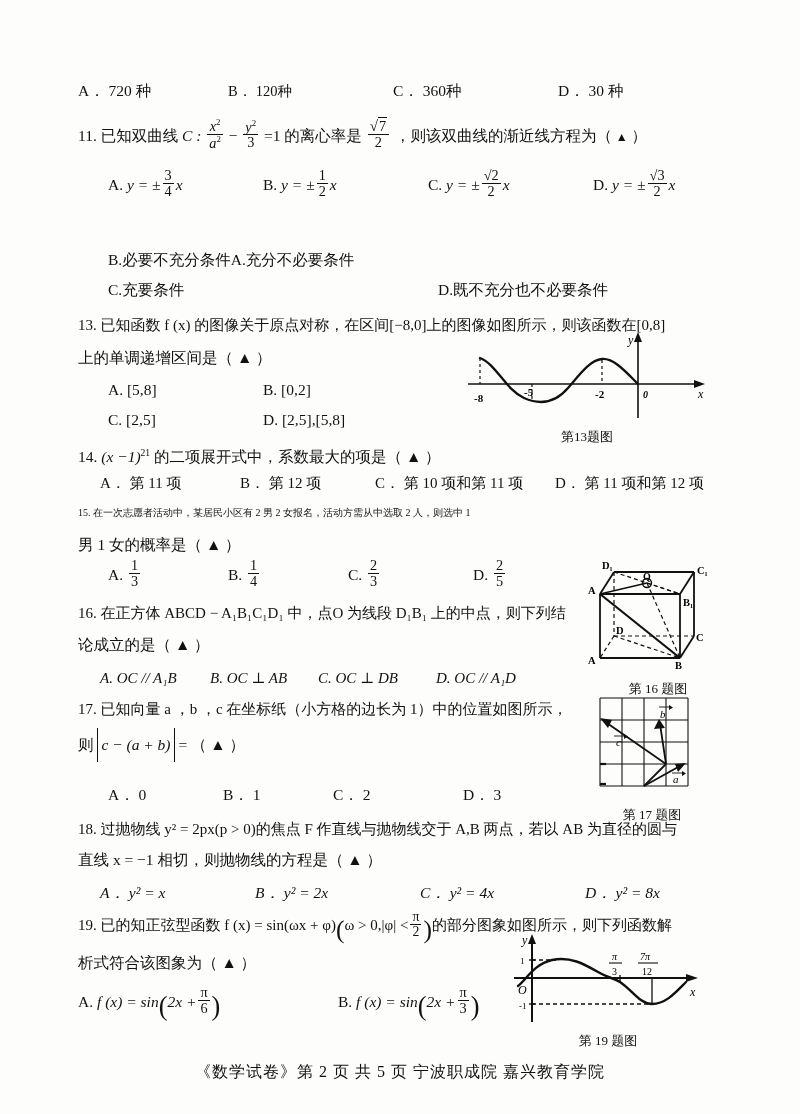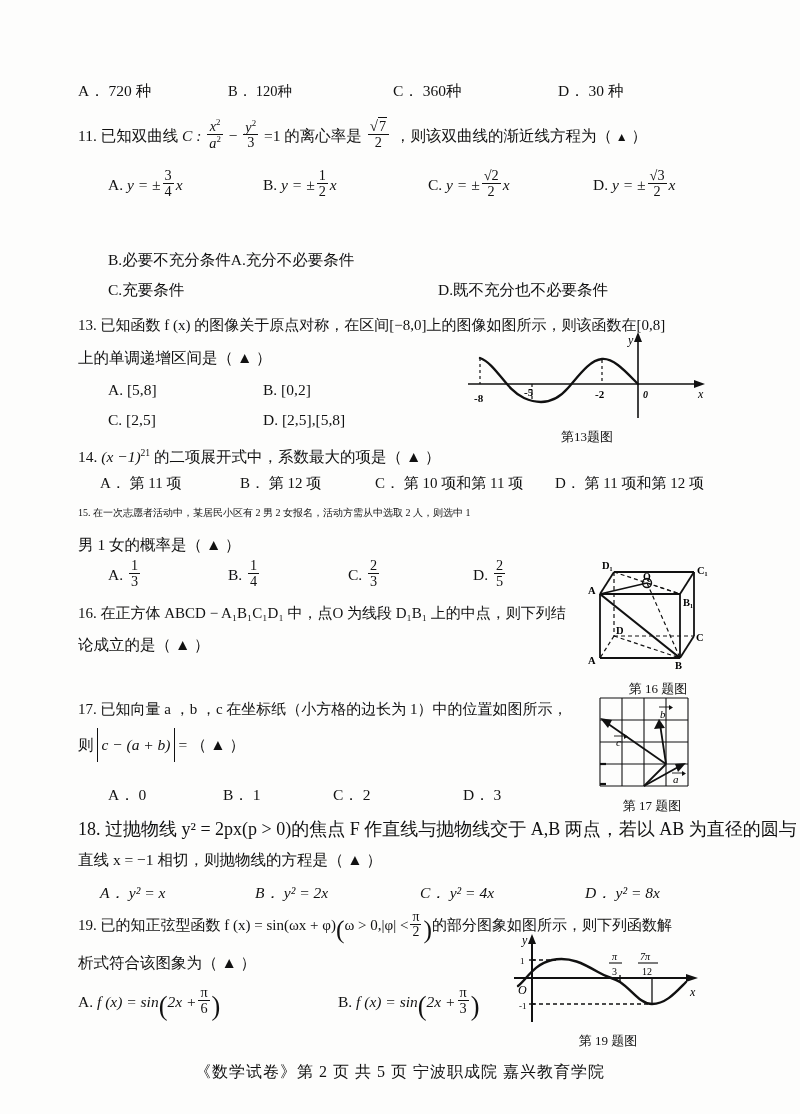--- a/index.html
+++ b/index.html
@@ -220,20 +220,28 @@
 
   <div class="row" style="top:598px;">
     <div class="qline" style="font-size:15px;">
       <span>16.</span>
       <span>在正方体 ABCD − A₁B₁C₁D₁ 中，点O 为线段 D₁B₁ 上的中点，则下列结</span>
     </div>
   </div>
   <div class="row" style="top:630px;">
     <div class="qline"><span>论成立的是（ ▲ ）</span></div>
   </div>
+  <div class="row" style="top:663px;">
+    <div class="opts" style="padding-left:22px; font-size:15px;">
+      <div class="it" style="width:110px;">A. OC // A₁B</div>
+      <div class="it" style="width:108px;">B. OC ⊥ AB</div>
+      <div class="it" style="width:118px;">C. OC ⊥ DB</div>
+      <div class="it">D. OC // A₁D</div>
+    </div>
+  </div>
 
   <div class="fig" style="left:588px; top:556px; width:140px;">
     <svg width="140" height="118" viewBox="0 0 140 118">
 
       <line x1="26" y1="16" x2="106" y2="16" stroke="#111" stroke-width="1.8"></line>
       <line x1="12" y1="38" x2="92" y2="38" stroke="#111" stroke-width="1.8"></line>
       <line x1="26" y1="16" x2="12" y2="38" stroke="#111" stroke-width="1.8"></line>
       <line x1="106" y1="16" x2="92" y2="38" stroke="#111" stroke-width="1.8"></line>
       <line x1="12" y1="38" x2="12" y2="102" stroke="#111" stroke-width="1.8"></line>
       <line x1="92" y1="38" x2="92" y2="102" stroke="#111" stroke-width="1.8"></line>
@@ -323,25 +331,25 @@
       <text x="64" y="24" font-size="11" font-style="italic" font-family="Liberation Serif, serif">b</text>
       <line x1="63" y1="13" x2="73" y2="13" stroke="#111" stroke-width="0.9"></line>
       <polygon points="73,11 77,13.5 73,16" fill="#111"></polygon>
       <text x="20" y="52" font-size="11" font-style="italic" font-family="Liberation Serif, serif">c</text>
       <line x1="18" y1="42" x2="28" y2="42" stroke="#111" stroke-width="0.9"></line>
       <polygon points="28,40 32,42.5 28,45" fill="#111"></polygon>
       <text x="77" y="89" font-size="11" font-style="italic" font-family="Liberation Serif, serif">a</text>
       <line x1="76" y1="79" x2="86" y2="79" stroke="#111" stroke-width="0.9"></line>
       <polygon points="86,77 90,79.5 86,82" fill="#111"></polygon>
     </svg>
-    <div class="figcap" style="width:112px; margin-top:3px;">第 17 题图</div>
+    <div class="figcap" style="width:112px; margin-top:12px;">第 17 题图</div>
   </div>
 
   <div class="row" style="top:814px;">
-    <div class="qline" style="font-size:18px;">
+    <div class="qline" style="font-size:15px;">
       <span>18.</span>
       <span>过抛物线 y² = 2px(p &gt; 0)的焦点 F 作直线与抛物线交于 A,B 两点，若以 AB 为直径的圆与</span>
     </div>
   </div>
   <div class="row" style="top:845px;">
     <div class="qline"><span>直线 x = −1 相切，则抛物线的方程是（ ▲ ）</span></div>
   </div>
   <div class="row" style="top:878px;">
     <div class="opts" style="padding-left:22px;">
       <div class="it" style="width:155px;">A． y² = x</div>

